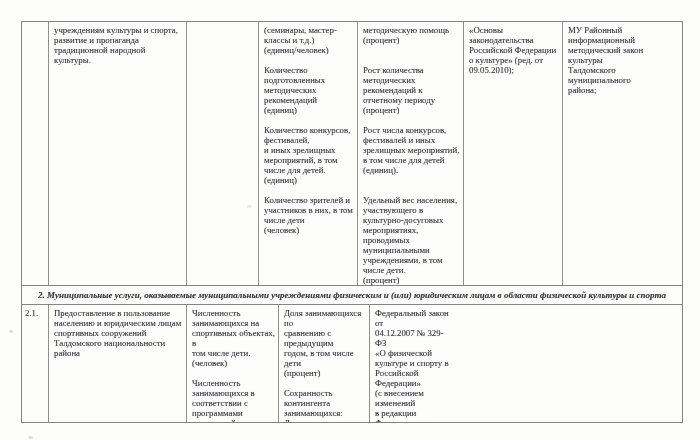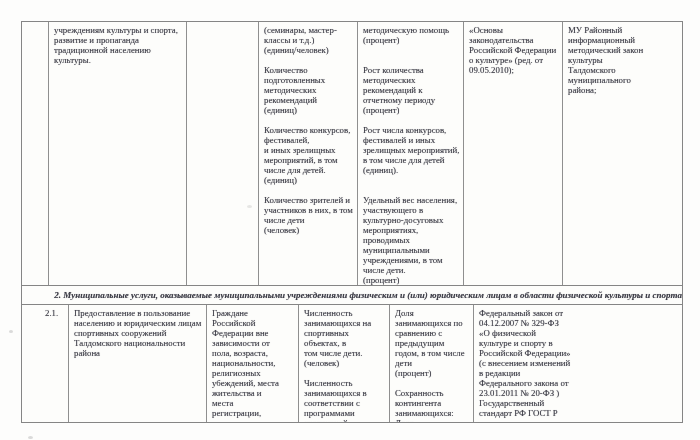--- a/index.html
+++ b/index.html
@@ -13,38 +13,38 @@
   }
   .doc-table {
     position:absolute;
     left:21px; top:21px;
     width:662px;
     border:1px solid #858585;
     background:#fdfdfb;
   }
   .grid { display:grid; }
   .grid-top  { grid-template-columns:26px 138px 72px 99px 106px 99px 1fr; height:263px; }
-  .grid-bottom { grid-template-columns:26px 138px 92px 91px 84px 110px 1fr; height:117px;margin-left:20px; }
+  .grid-bottom { grid-template-columns:26px 138px 92px 91px 84px 110px 1fr; height:117px; }
   .cell {
     border-left:1px solid #8f8f8f;
     padding:3px 3px 2px 5px;
     overflow:hidden;
     font-size:8.8px;
     line-height:10px;
     white-space:pre-line;
     text-shadow:0 0 0.7px rgba(62,62,72,0.5);
   }
   .grid .cell:first-child { border-left:none; }
   .cell.num { padding-left:3px; }
   .section-row {
     border-top:1px solid #858585;
     border-bottom:1px solid #858585;
     height:20px;
     padding-top:4px;
-    text-align:right;
+    text-align:center;
     font-weight:bold;
     font-style:italic;
     font-size:9px;
     white-space:nowrap;
     overflow:hidden;
     text-shadow:0 0 0.7px rgba(62,62,72,0.5);
   }
   .speck { position:absolute; background:rgba(130,130,130,0.28); border-radius:50%; }
   .speck1 { left:9px;  top:330px; width:4px; height:3px; }
   .speck2 { left:28px; top:436px; width:5px; height:3px; }
@@ -52,21 +52,21 @@
 </style>
 </head>
 <body>
 
 <div class="doc-table">
 
   <div class="grid grid-top">
     <div class="cell num"></div>
     <div class="cell">учреждениям культуры и спорта,
 развитие и пропаганда
-традиционной населению культуры.</div>
+традиционной народной культуры.</div>
     <div class="cell"></div>
     <div class="cell">(семинары, мастер-
 классы и т.д.)
 (единиц/человек)
 
 Количество
 подготовленных
 методических
 рекомендаций
 (единиц)
@@ -122,31 +122,20 @@
 
   <div class="section-row">2. Муниципальные услуги, оказываемые муниципальными учреждениями физическим и (или) юридическим лицам в области  физической культуры и спорта</div>
 
   <div class="grid grid-bottom">
     <div class="cell num">2.1.</div>
     <div class="cell">Предоставление в пользование
 населению и юридическим лицам
 спортивных сооружений
 Талдомского национальности
 района</div>
-    <div class="cell">Граждане
-Российской
-Федерации вне
-зависимости от
-пола, возраста,
-национальности,
-религиозных
-убеждений, места
-жительства и
-места
-регистрации,</div>
     <div class="cell">Численность
 занимающихся на
 спортивных объектах, в
 том числе дети.
 (человек)
 
 Численность
 занимающихся в
 соответствии с
 программами

